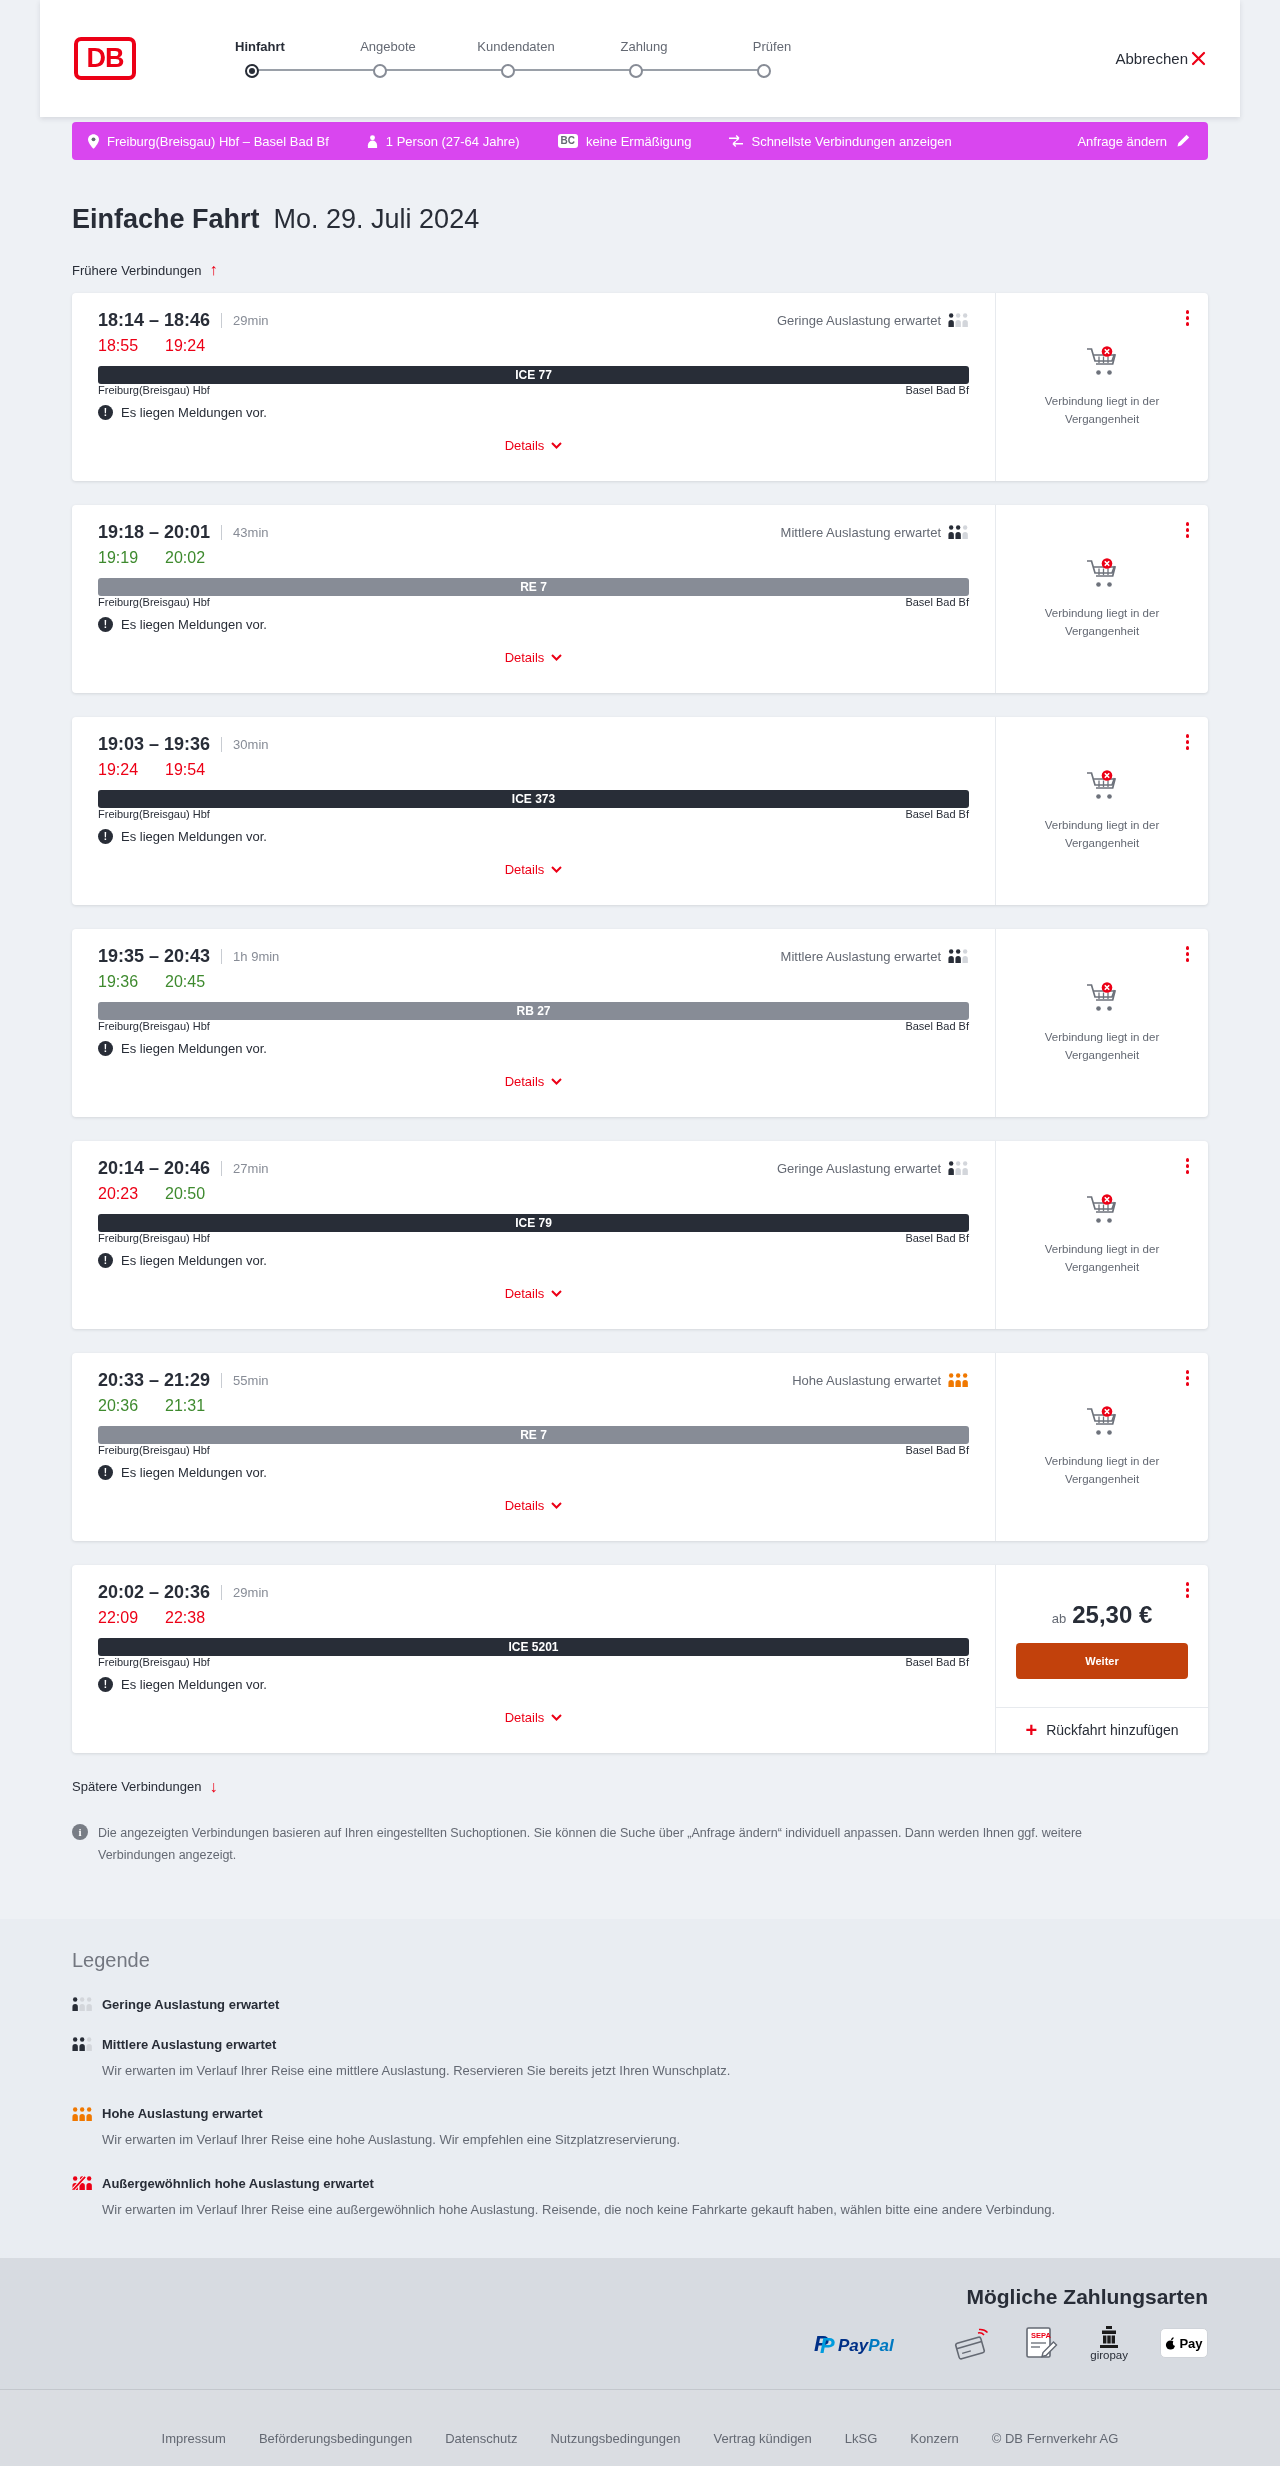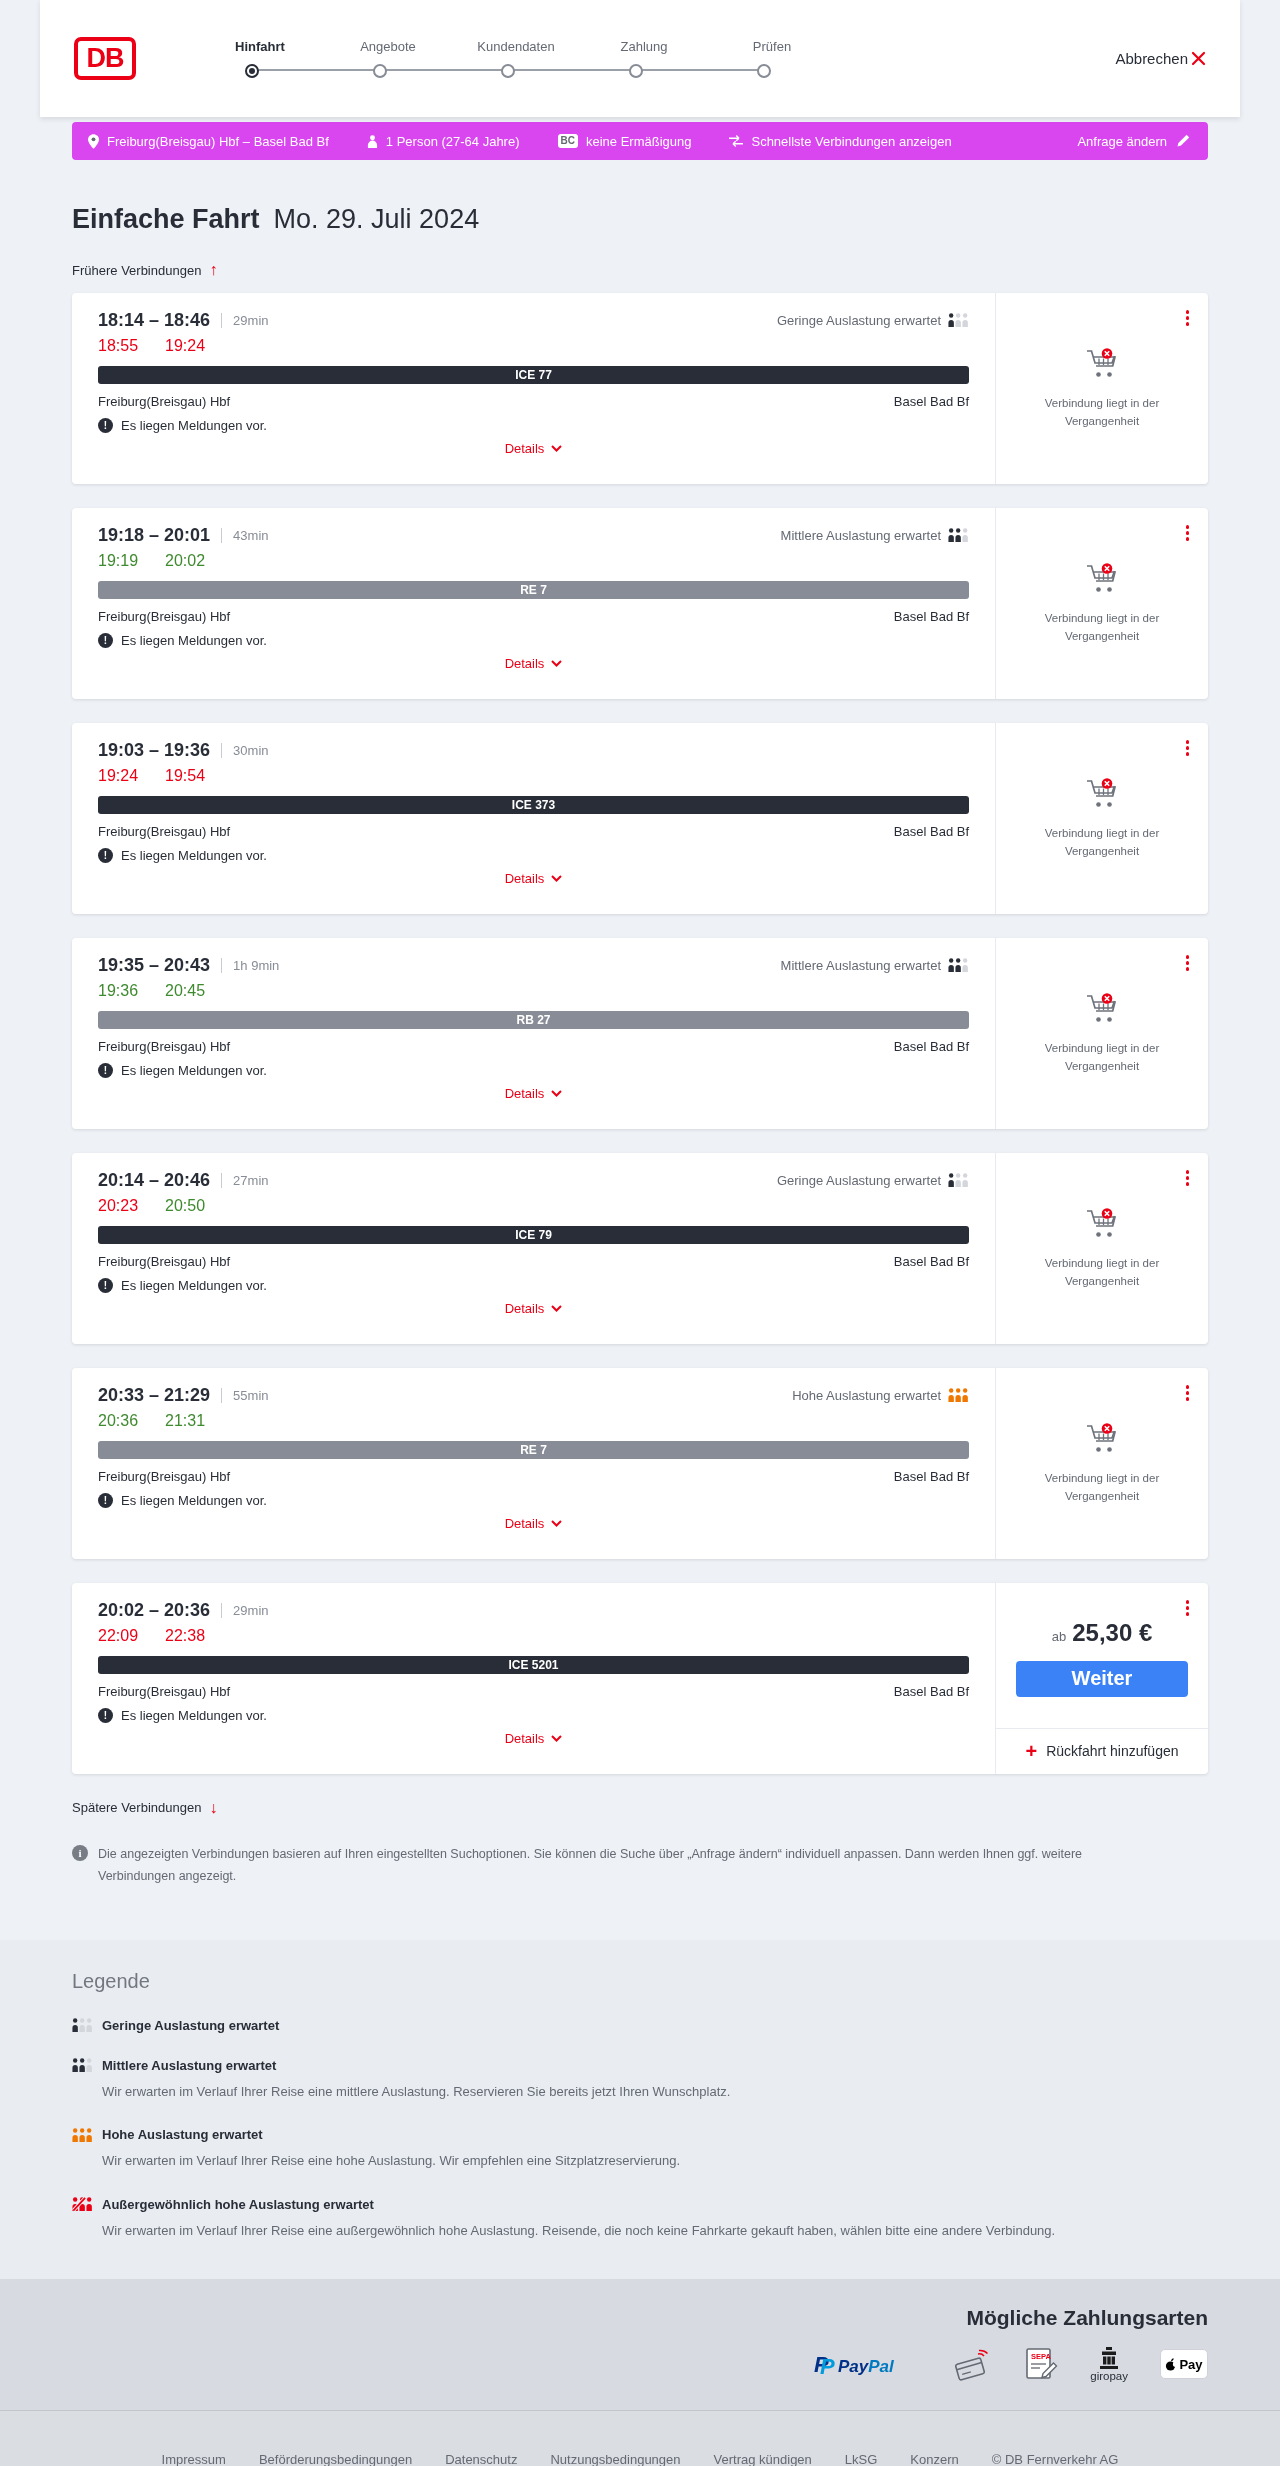--- a/index.html
+++ b/index.html
@@ -45,38 +45,38 @@
   .sep { width:1px; height:15px; background:#c8ccd2; margin:0 11px; }
   .duration { font-size:13px; color:#878c96; }
   .occ { margin-left:auto; display:flex; align-items:center; gap:7px; }
   .occ-label { font-size:13px; color:#646973; }
   .occ-icon { display:flex; align-items:center; }
   .delay-row { display:flex; gap:27px; margin-top:6px; font-size:16px; }
   .t-red { color:#ec0016; } .t-green { color:#3e8a2e; }
   .train-bar { margin-top:11px; height:18px; border-radius:3px; display:flex; align-items:center; justify-content:center;
                color:#fff; font-size:12px; font-weight:bold; }
   .train-ice { background:#282d37; } .train-regional { background:#878c96; }
-  .stations-row { margin-top:10px; display:flex; justify-content:space-between; font-size:13px; color:#282d37; }
+  .stations-row { margin-top:0; display:flex; justify-content:space-between; font-size:11px; color:#282d37; }
   .message-row { margin-top:9px; display:flex; align-items:center; gap:8px; font-size:13px; color:#282d37; }
   .excl-icon { width:15px; height:15px; border-radius:50%; background:#282d37; color:#fff; font-size:10px; font-weight:bold;
                display:inline-flex; align-items:center; justify-content:center; }
   .details-row { margin-top:auto; padding-top:8px; display:flex; justify-content:center; }
   .details-link { display:inline-flex; align-items:center; gap:7px; color:#ec0016; font-size:13px; cursor:pointer; }
 
   .card-panel { width:213px; border-left:1px solid #e7eaee; position:relative; display:flex; flex-direction:column; }
   .menu-dots { position:absolute; top:13px; right:17px; cursor:pointer; padding:2px; }
   .menu-dots i { display:block; width:3.5px; height:3.5px; border-radius:50%; background:#ec0016; margin:2.5px 0; }
   .panel-past { flex:1; display:flex; flex-direction:column; align-items:center; justify-content:center; padding:0 18px; }
   .past-text { margin-top:10px; font-size:11.5px; color:#646973; text-align:center; line-height:1.55; }
   .panel-price { flex:1; display:flex; flex-direction:column; align-items:center; padding-top:36px; }
   .price-row { display:flex; align-items:baseline; gap:6px; }
   .price-prefix { font-size:13px; color:#646973; }
   .price-value { font-size:24px; font-weight:bold; color:#282d37; }
-  .weiter { margin-top:14px; width:172px; height:36px; background:#3b82f6; border:none; border-radius:4px;
-            color:#fff; font-size:20px; font-weight:bold; font-family:inherit; cursor:pointer; }
+  .weiter { margin-top:14px; width:172px; height:36px; background:#c2410c; border:none; border-radius:4px;
+            color:#fff; font-size:11px; font-weight:bold; font-family:inherit; cursor:pointer; }
   .addon { margin-top:auto; width:100%; height:46px; border-top:1px solid #e7eaee; display:flex; align-items:center;
            justify-content:center; gap:9px; font-size:14px; color:#282d37; cursor:pointer; }
   .addon .plus { color:#ec0016; font-size:20px; font-weight:bold; line-height:1; }
 
   
   .notice { margin-top:28px; display:flex; gap:10px; max-width:1060px; }
   .info-icon { flex:none; width:16px; height:16px; border-radius:50%; background:#787d85; color:#fff; font-size:11px;
                font-weight:bold; display:inline-flex; align-items:center; justify-content:center; margin-top:1px; font-family:"Liberation Serif",serif; }
   .notice-text { font-size:12.5px; color:#646973; line-height:1.75; }
 

